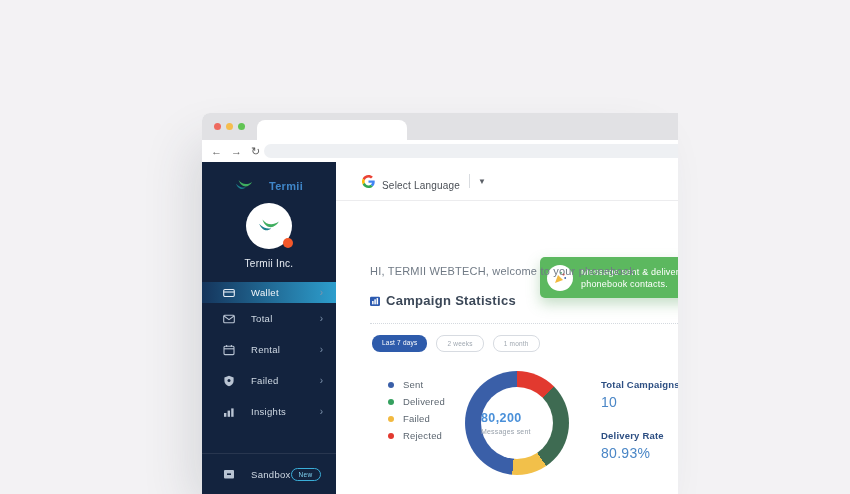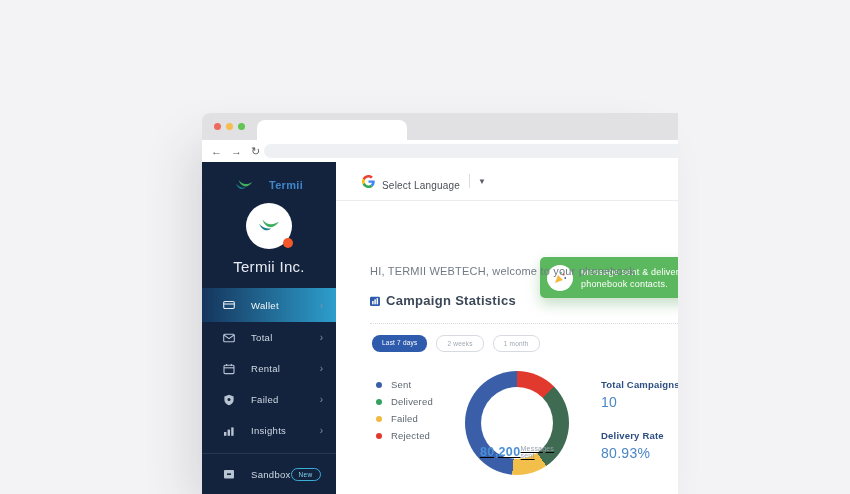--- a/index.html
+++ b/index.html
@@ -30,31 +30,31 @@
   .nav-icons { position:absolute; left:9px; top:0; height:22px; display:flex; align-items:center; gap:9px;
                font-size:11px; color:#5a5a5a; }
   .addr { position:absolute; left:62px; top:4px; right:-20px; height:14px;
           background:#eef0f3; border-radius:8px; }
 
   
   .app { display:flex; height:332px; }
 
   
   .sidebar { width:134px; background:#13233e; display:flex; flex-direction:column; flex-shrink:0; }
-  .brand { margin:17px auto 0; display:flex; align-items:flex-start; gap:16px; }
+  .brand { margin:17px auto 0; display:flex; align-items:center; gap:16px; }
   .brand-text { color:#3f86c9; font-size:11px; font-weight:bold; letter-spacing:.3px; }
   .avatar-wrap { position:relative; width:46px; height:46px; margin:11px auto 0; }
   .avatar { width:46px; height:46px; border-radius:50%; background:#fff;
             display:flex; align-items:center; justify-content:center; }
   .presence { position:absolute; right:-1px; bottom:1px; width:10px; height:10px;
               border-radius:50%; background:#f4582a; }
-  .account { color:#e8edf3; font-size:15px; text-align:center; margin-top:9px; letter-spacing:.3px; }
+  .account { color:#e8edf3; font-size:10px; text-align:center; margin-top:9px; letter-spacing:.3px; }
   .menu { margin-top:13px; }
   .menu-item { height:31px; display:flex; align-items:center; padding:0 13px 0 21px; cursor:pointer; }
-  .menu-item.active { height:34px; background:linear-gradient(90deg,#15355c 0%,#2d9ecd 100%); }
+  .menu-item.active { height:21px; background:linear-gradient(90deg,#15355c 0%,#2d9ecd 100%); }
   .mi-icon { width:12px; height:12px; flex-shrink:0; }
   .mi-label { color:#cfd9e4; font-size:9.5px; margin-left:16px; letter-spacing:.3px; flex:1; }
   .menu-item.active .mi-label { color:#f2f6fa; }
   .mi-chevron { color:#7e93ad; font-size:10px; }
   .side-divider { margin-top:auto; border-top:1px solid rgba(255,255,255,.09); }
   .sandbox-row { height:40px; display:flex; align-items:center; padding:0 16px 0 21px; cursor:pointer; }
   .badge-new { border:1px solid #3aaed8; color:#7fd0ee; font-size:6.5px;
                border-radius:8px; padding:2px 7px; letter-spacing:.3px; }
 
   
@@ -78,28 +78,28 @@
 
   .panel { position:absolute; left:34px; top:92px; width:420px; height:200px; }
   .panel-head { display:flex; align-items:center; gap:6px; }
   .panel-title { font-size:13px; font-weight:bold; color:#3c4858; letter-spacing:.3px; }
   .dotted { position:absolute; top:30px; left:0; right:-60px; border-top:1px dotted #d4d9df; }
   .pills { position:absolute; top:42px; left:2px; display:flex; gap:9px; }
   .pill { font-size:6.5px; border-radius:8px; padding:4px 10px; letter-spacing:.2px; cursor:pointer; }
   .pill.active { background:#2e5bab; color:#fff; }
   .pill.ghost { border:1px solid #d7dbe1; color:#a0a8b1; background:#fff; }
 
-  .legend { position:absolute; left:6px; top:83px; }
+  .legend { position:absolute; left:18px; top:83px; }
   .legend-row { display:flex; align-items:center; height:17px; }
   .legend-dot { width:6px; height:6px; border-radius:50%; margin-right:9px; }
   .legend-label { font-size:9.5px; color:#5c6670; letter-spacing:.2px; }
 
   .donut { position:absolute; left:95px; top:78px; width:104px; height:104px; border-radius:50%; }
   .donut-hole { position:absolute; left:16px; top:16px; width:72px; height:72px; border-radius:50%;
-                background:#fff; display:flex; flex-direction:row; align-items:flex-end; justify-content:center;text-decoration:underline; }
+                background:#fff; display:flex; flex-direction:column; align-items:flex-start; justify-content:center; }
   .donut-value { color:#4a90d9; font-size:12.5px; font-weight:bold; letter-spacing:.4px; }
   .donut-caption { color:#98a1ab; font-size:7px; margin-top:3px; letter-spacing:.2px; }
 
   .stats { position:absolute; left:231px; top:86px; }
   .stat-label { font-size:9.5px; font-weight:bold; color:#2c4e82; letter-spacing:.2px; }
   .stat-value { font-size:14px; color:#4a86c6; margin-top:4px; letter-spacing:.3px; }
   .stat-block + .stat-block { margin-top:20px; }
 </style>
 </head>
 <body>

